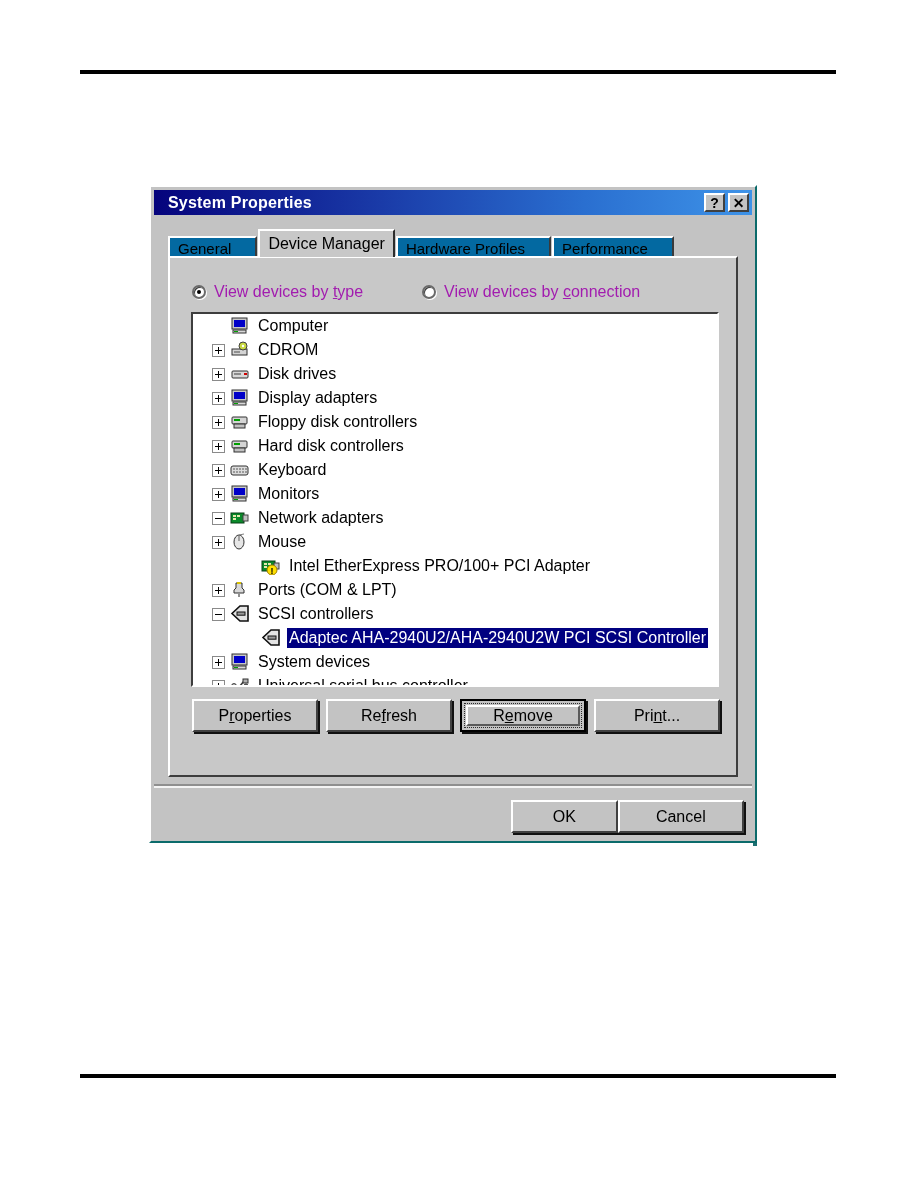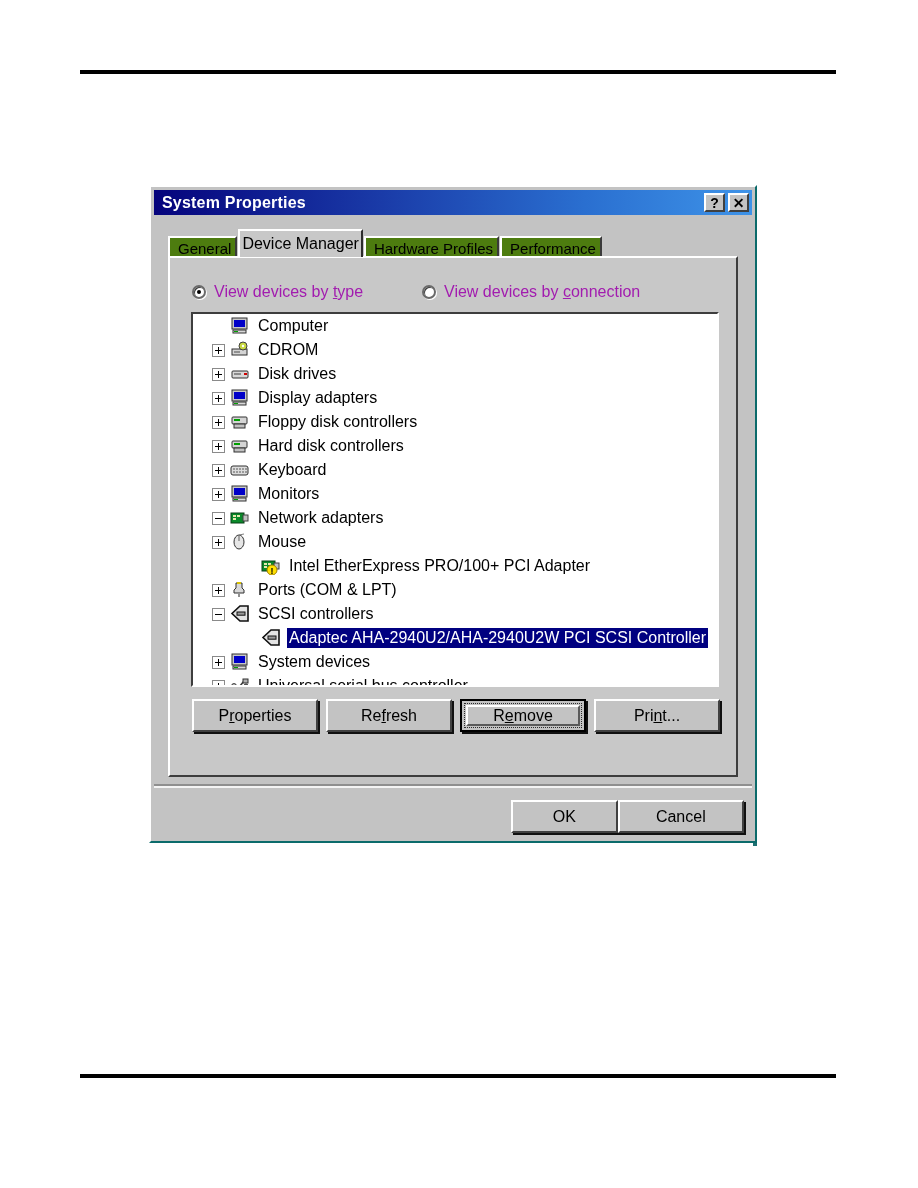--- a/index.html
+++ b/index.html
@@ -77,21 +77,21 @@
     width: 598px;
     height: 25px;
     background: linear-gradient(to right, #05037c 0%, #1a3ba8 38%, #2a6fd0 72%, #3e93e8 100%);
     display: flex;
     align-items: center;
   }
   #titlebar-title {
     color: #ffffff;
     font-size: 16px;
     font-weight: bold;
-    padding-left: 8px;
+    padding-left: 14px;
     letter-spacing: .2px;
     flex: 1;
   }
   .title-btn {
     width: 21px;
     height: 19px;
     margin-right: 3px;
     background: #c3c3c3;
     border-top: 2px solid #ffffff;
     border-left: 2px solid #ffffff;
@@ -113,39 +113,39 @@
   #tabstrip {
     position: absolute;
     left: 17px;
     top: 43px;
     height: 27px;
     display: flex;
     align-items: flex-end;
   }
   .tab {
     height: 23px;
-    padding: 0 4px 0 8px;
-    background: #4d7c0f;
+    padding: 0 24px 0 8px;
+    background: #0369a1;
     border-top: 2px solid #ffffff;
     border-left: 2px solid #ffffff;
     border-right: 2px solid #3a3a3a;
     box-sizing: border-box;
     display: flex;
     align-items: center;
     font-size: 15px;
     color: #000000;
     margin-right: 1px;
     position: relative;
     top: 2px;
   }
   .tab.active {
     height: 28px;
     top: 0;
     background: #c8c8c8;
-    padding: 0 2px;
+    padding: 0 8px;
     border-right: 2px solid #2c2c2c;
     font-size: 16px;
     z-index: 5;
   }
 
   
   #tabpanel {
     position: absolute;
     left: 17px;
     top: 69px;

